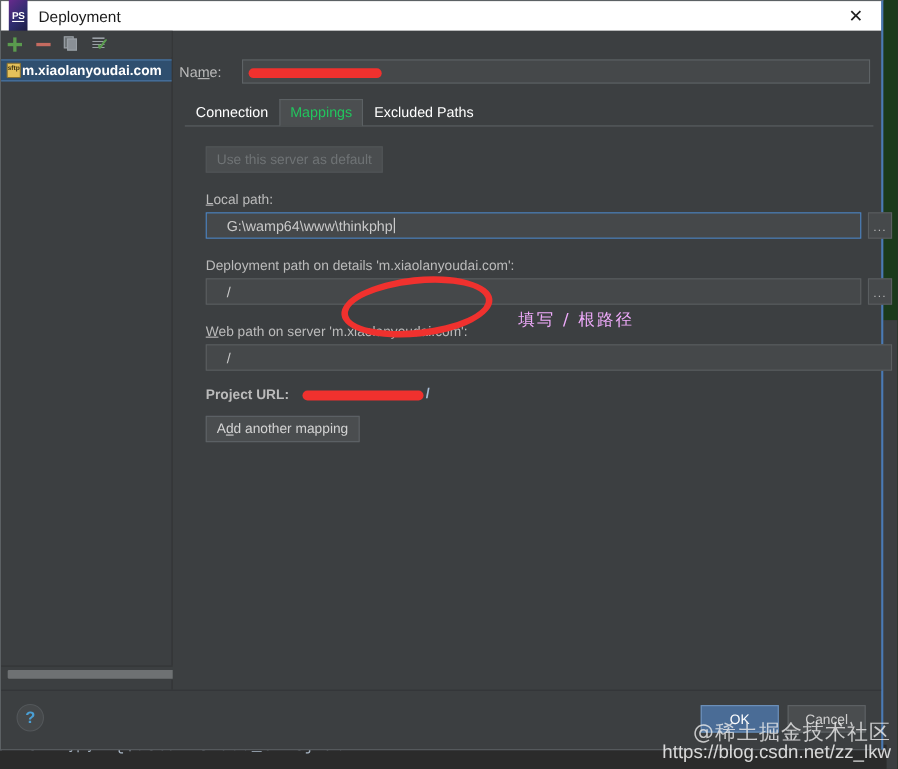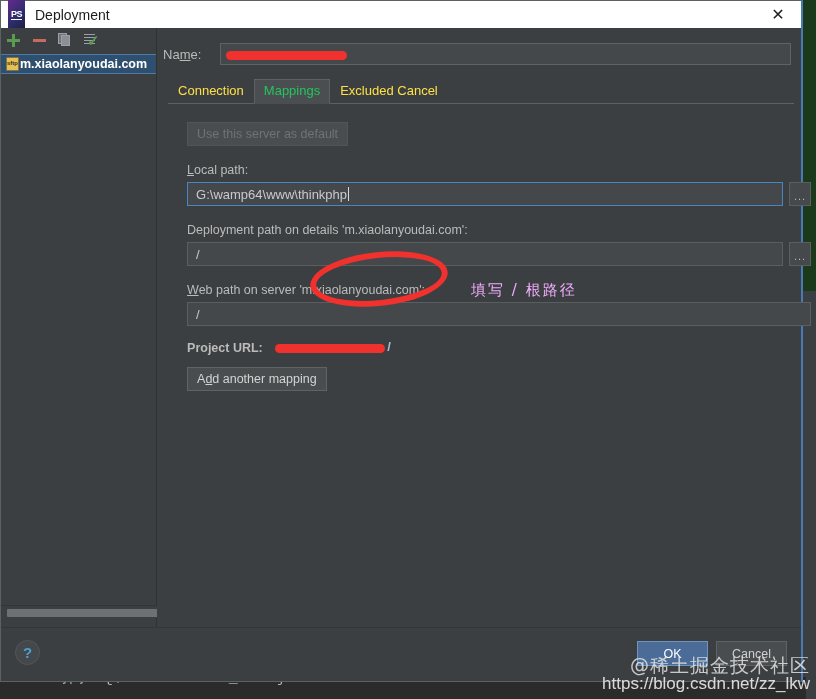--- a/index.html
+++ b/index.html
@@ -153,21 +153,21 @@
 
   
   .right-panel {
     flex: 1 1 auto; position: relative;
     background: #3c3f41;
     padding: 0 10px 0 6px;
     min-width: 0;
   }
   .name-row {
     display: flex; align-items: center;
-    margin-top: 15px;
+    margin-top: 26px;
   }
   .name-label {
     font-size: 13px; color: #bbbbbb; width: 57px;
     font-family: "Liberation Sans", sans-serif;
   }
   .name-label u { text-decoration: underline; }
   .field {
     background: #45484a; border: 1px solid #5e6366;
     height: 22px; color: #c7c7c7; font-size: 13px;
     display: flex; align-items: center;
@@ -183,21 +183,21 @@
   .redact.name-redact { left: 5px; top: 7px; width: 121px; }
 
   
   .tabs {
     display: flex; margin-top: 14px; margin-left: 5px;
     border-bottom: 1px solid #5c6164;
     width: 626px;
   }
   .tab {
     padding: 3px 9px 4px 9px;
-    font-size: 13px; color: #fde047;
+    font-size: 13px; color: #ffffff;
     border: 1px solid transparent;
     cursor: pointer;
     font-family: "Liberation Sans", sans-serif;
   }
   .tab.active {
     background: #4b4e50; color: #22c55e;
     border: 1px solid #5c6164; border-bottom-color: #4b4e50;
     margin-bottom: -1px;
   }
 
@@ -219,21 +219,21 @@
     margin-top: 17px; margin-bottom: 5px;
     font-family: "Liberation Sans", sans-serif;
   }
   .flabel u { text-decoration: underline; }
 
   .input-row { display: flex; align-items: center; gap: 6px; width: 624px; }
   .text-input {
     flex: 1 1 auto; height: 24px;
     background: #45484a; border: 1px solid #5a5e60;
     color: #c9c9c9; font-size: 13px;
-    display: flex; align-items: center; padding: 0 8px;
+    display: flex; align-items: center; padding: 0 18px;
     font-family: "Liberation Sans", sans-serif;
     position: relative;
   }
   .text-input.focused {
     border: 1px solid #4a84c4; background: #45484a;
   }
   .caret {
     display: inline-block; width: 1px; height: 14px;
     background: #d8d8d8; margin-left: 1px;
     vertical-align: middle;
@@ -389,21 +389,21 @@
           <div class="name-label">Na<u>m</u>e:</div>
           <div class="field name-field">
             <span></span>
             <span class="redact name-redact"></span>
           </div>
         </div>
 
         <div class="tabs">
           <div class="tab">Connection</div>
           <div class="tab active">Mappings</div>
-          <div class="tab">Excluded Cancel</div>
+          <div class="tab">Excluded Paths</div>
         </div>
 
         <div class="form">
 
           <button class="btn disabled">Use this server as default</button>
 
           <div class="flabel"><u>L</u>ocal path:</div>
           <div class="input-row">
             <div class="text-input focused">
               <span>G:\wamp64\www\thinkphp</span>

